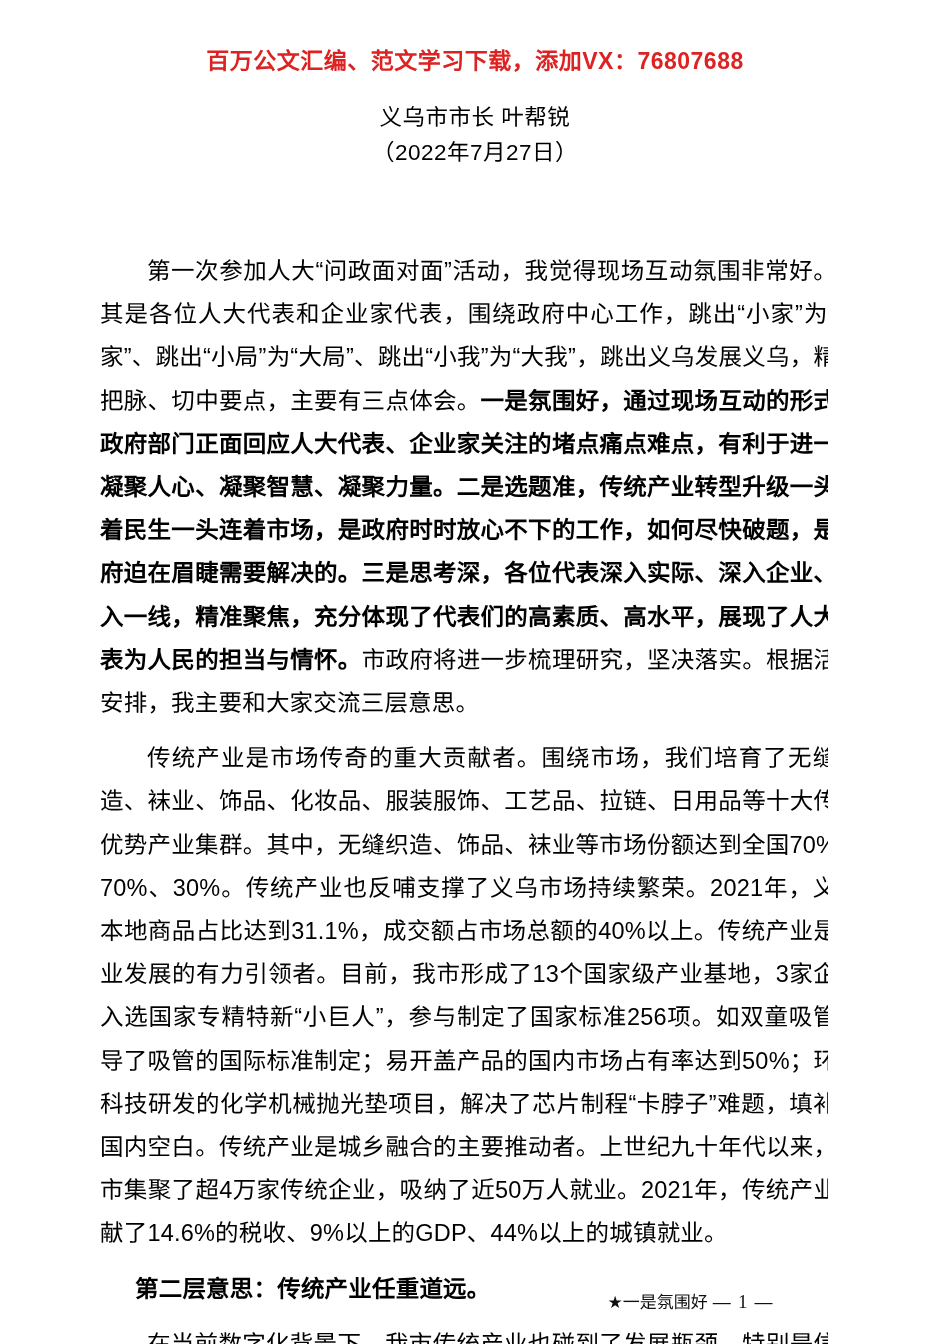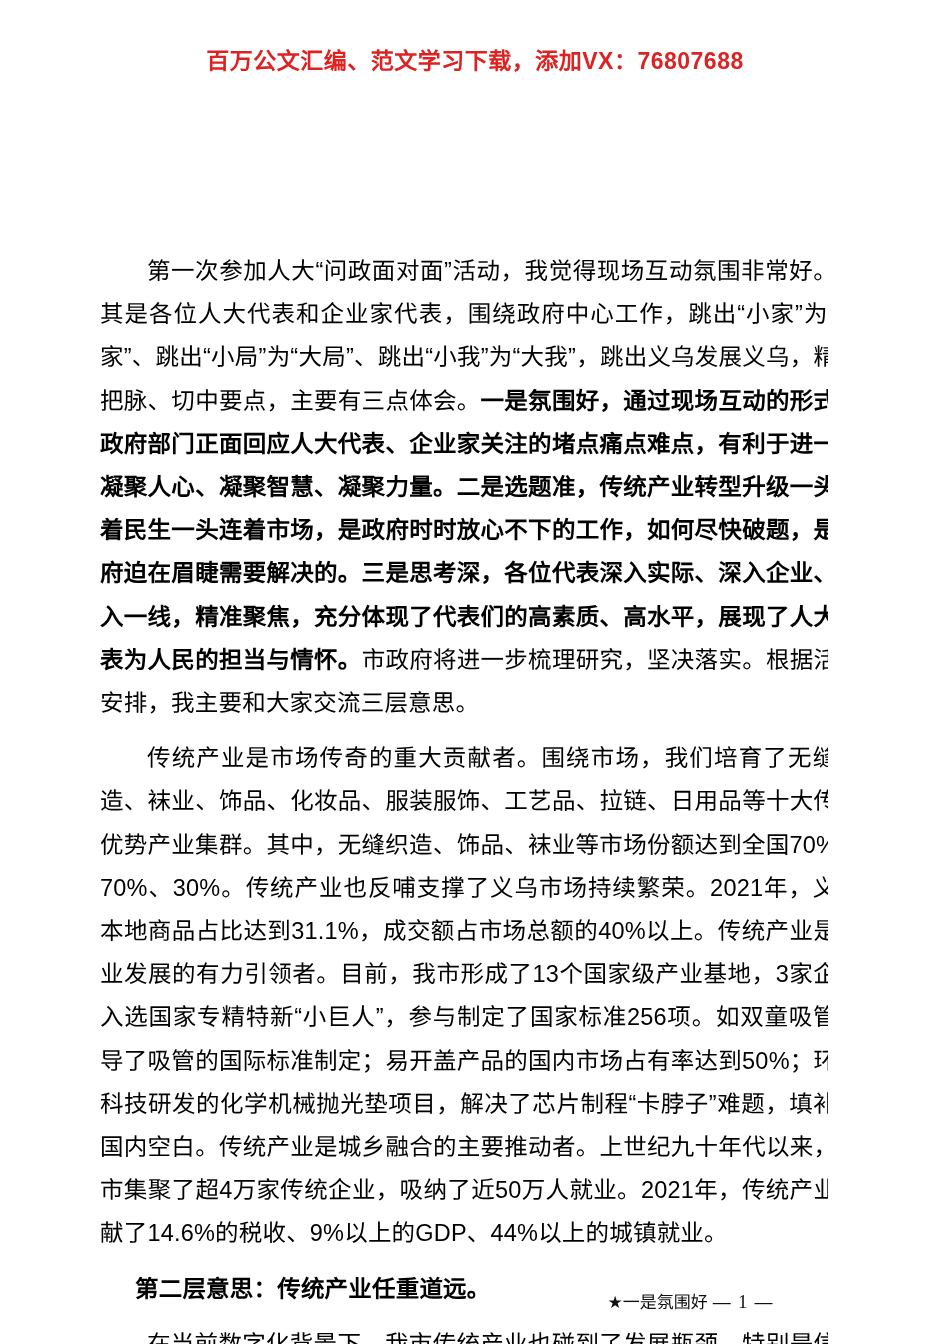--- a/index.html
+++ b/index.html
@@ -95,20 +95,22 @@
   }
 </style>
 </head>
 <body>
 
 <div class="page">
 
   <div class="promo-banner">百万公文汇编、范文学习下载，添加VX：76807688</div>
 
   <div class="doc-title-block">
+    <div class="doc-title-line">义乌市市长 叶帮锐</div>
+    <div class="doc-title-line">（2022年7月27日）</div>
   </div>
 
   <div class="body-area">
 
     <p class="para"><span>第一次参加人大“问政面对面”活动，我觉得现场互动氛围非常好。尤其是各位人大代表和企业家代表，围绕政府中心工作，跳出“小家”为“大家”、跳出“小局”为“大局”、跳出“小我”为“大我”，跳出义乌发展义乌，精准把脉、切中要点，主要有三点体会。</span><span class="b">一是氛围好，通过现场互动的形式，政府部门正面回应人大代表、企业家关注的堵点痛点难点，有利于进一步凝聚人心、凝聚智慧、凝聚力量。二是选题准，传统产业转型升级一头连着民生一头连着市场，是政府时时放心不下的工作，如何尽快破题，是政府迫在眉睫需要解决的。三是思考深，各位代表深入实际、深入企业、深入一线，精准聚焦，充分体现了代表们的高素质、高水平，展现了人大代表为人民的担当与情怀。</span><span>市政府将进一步梳理研究，坚决落实。根据活动安排，我主要和大家交流三层意思。</span></p>
 
 
     <p class="para">传统产业是市场传奇的重大贡献者。围绕市场，我们培育了无缝织造、袜业、饰品、化妆品、服装服饰、工艺品、拉链、日用品等十大传统优势产业集群。其中，无缝织造、饰品、袜业等市场份额达到全国70%、70%、30%。传统产业也反哺支撑了义乌市场持续繁荣。2021年，义乌本地商品占比达到31.1%，成交额占市场总额的40%以上。传统产业是行业发展的有力引领者。目前，我市形成了13个国家级产业基地，3家企业入选国家专精特新“小巨人”，参与制定了国家标准256项。如双童吸管主导了吸管的国际标准制定；易开盖产品的国内市场占有率达到50%；环龙科技研发的化学机械抛光垫项目，解决了芯片制程“卡脖子”难题，填补了国内空白。传统产业是城乡融合的主要推动者。上世纪九十年代以来，我市集聚了超4万家传统企业，吸纳了近50万人就业。2021年，传统产业贡献了14.6%的税收、9%以上的GDP、44%以上的城镇就业。</p>
 
     <p class="heading">第二层意思：传统产业任重道远。</p>

